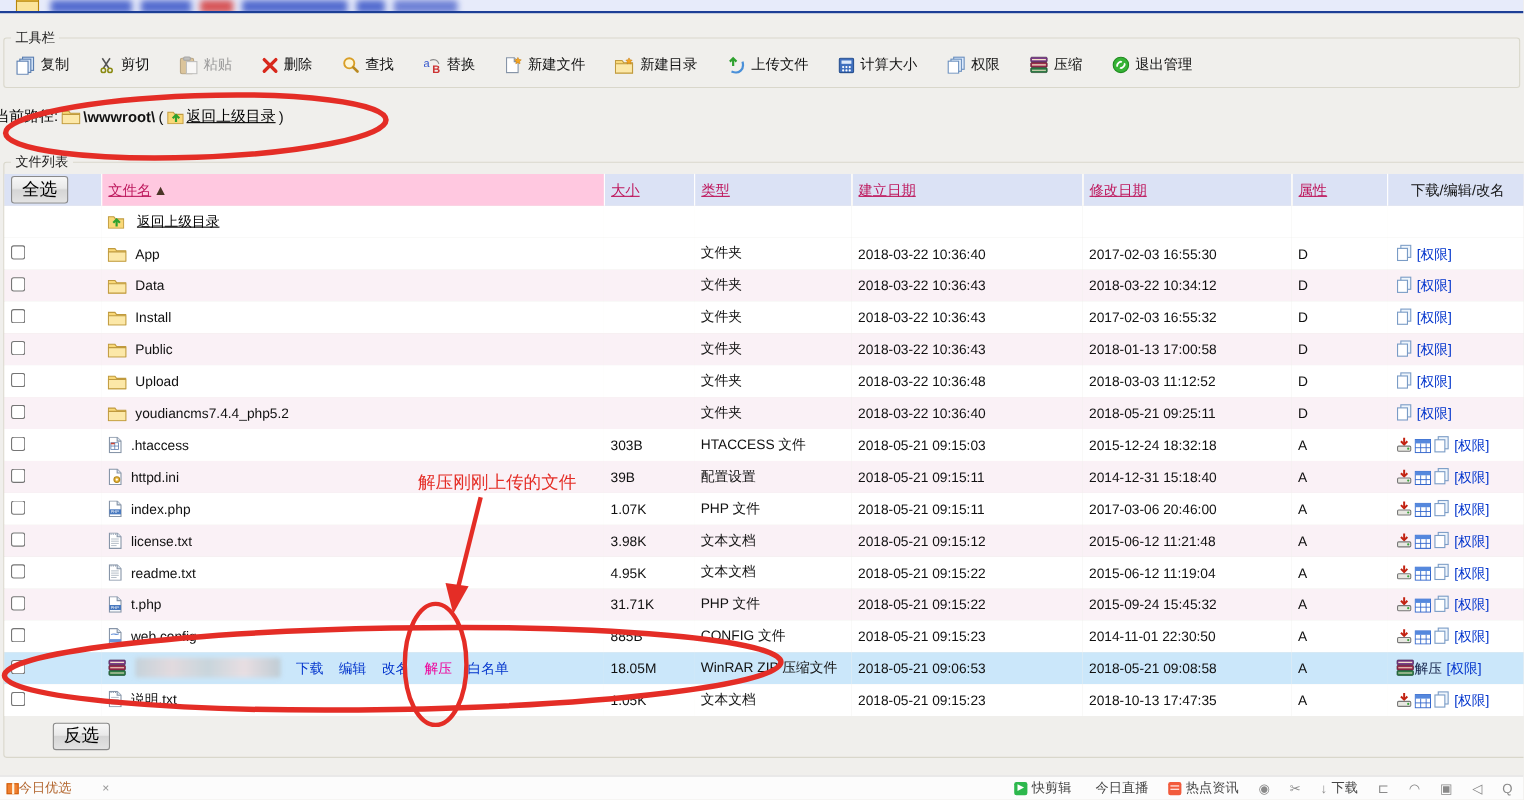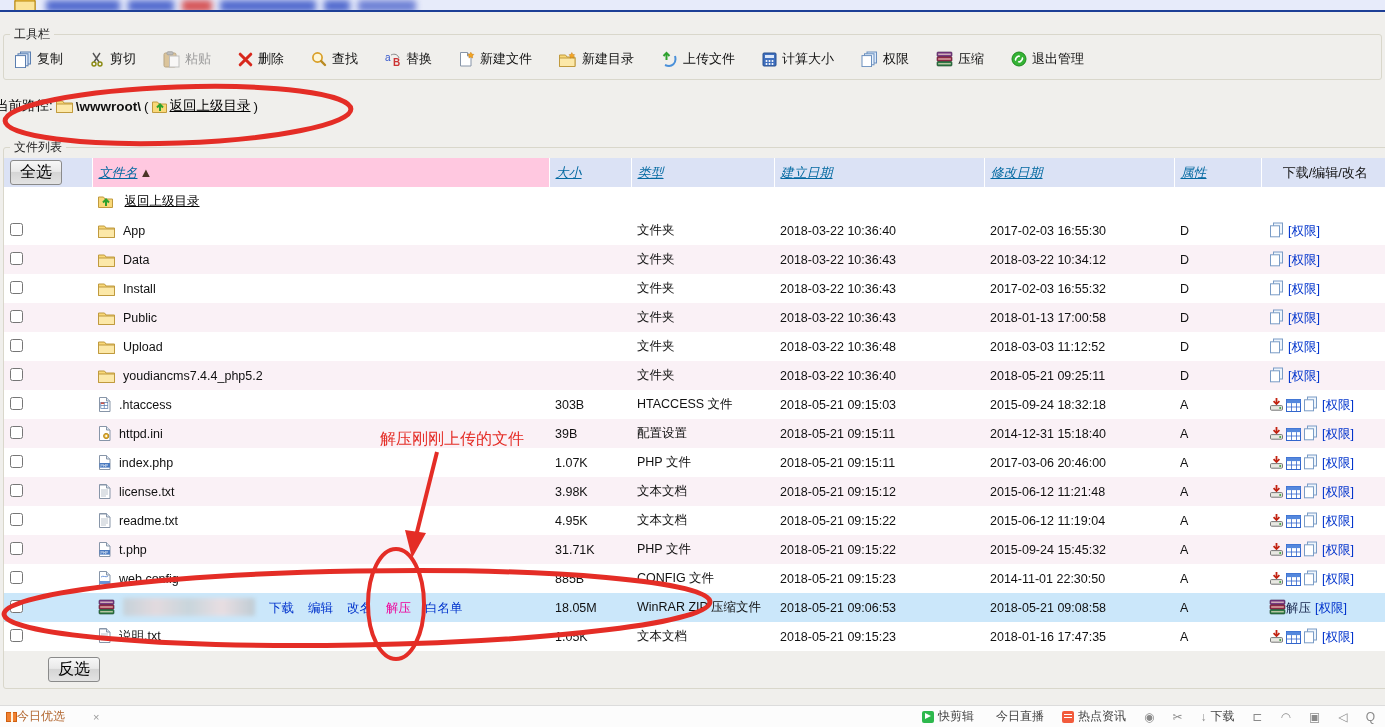--- a/index.html
+++ b/index.html
@@ -30,21 +30,21 @@
   .pathline .ppath { font-weight:bold; }
   .pathline a { color:#000; text-decoration:underline; cursor:pointer; }
 
   
   .filelist-fs { margin-top:23px; padding:2px 0 6px 0; }
   table.flist { width:100%; border-collapse:collapse; table-layout:fixed; }
   .flist th, .flist td { height:29px; padding:2px 6px; vertical-align:middle; font-weight:normal; text-align:left; overflow:hidden; white-space:nowrap; }
   .flist thead th { background:#dbe2f5; border-right:1px solid #fff; height:27px; font-size:13px; }
   .flist thead th.h-name { background:#ffc8e0; }
   .flist thead th.h-ops { text-align:center; border-right:none; }
-  .flist thead a { color:#0369a1; text-decoration:underline; cursor:pointer;font-style:italic; }
+  .flist thead a { color:#be185d; text-decoration:underline; cursor:pointer; }
   .sortarrow { color:#4a3526; font-size:13px; margin-left:2px; }
   .col-check { width:88px; } .col-name { width:457px; } .col-size { width:82px; }
   .col-type { width:143px; } .col-created { width:210px; } .col-modified { width:190px; }
   .col-attr { width:87px; } .col-ops { width:128px; }
   .flist tbody tr { background:#fff; }
   .flist tbody tr.alt { background:#faf1f6; }
   .flist tbody tr.sel { background:#cbe7fa; }
   .c-check { padding-left:64px; }
   .h-check { padding-left:45px; }
   .c-name { padding-left:18px; }
@@ -441,21 +441,21 @@
                   <path d="M1.5.5h7L12 4v10.5H1.5z" fill="#fff" stroke="#8795a8"></path>
                   <path d="M8.5.5V4H12" fill="#dde6ef" stroke="#8795a8"></path>
                   <rect x="2.8" y="5.5" width="7" height="6" fill="none" stroke="#5577aa" stroke-width=".7"></rect>
                   <path d="M2.8 8.5h7M6.3 5.5v6" stroke="#5577aa" stroke-width=".7"></path>
                   <rect x="2.8" y="5.5" width="3.5" height="1.4" fill="#cc4433"></rect>
                 </svg>
               </span><span>.htaccess</span></td>
             <td class="c-size">303B</td>
             <td class="c-type">HTACCESS 文件</td>
             <td class="c-created">2018-05-21 09:15:03</td>
-            <td class="c-modified">2015-09-24 18:32:18</td>
+            <td class="c-modified">2015-12-24 18:32:18</td>
             <td class="c-attr">A</td>
             <td class="c-ops"><span class="icn">
                 <svg width="15" height="15" viewBox="0 0 15 15">
                   <path d="M7.5 1v5.4" stroke="#c22211" stroke-width="1.8"></path>
                   <path d="M4.6 4.2 7.5 7.1l2.9-2.9" fill="none" stroke="#c22211" stroke-width="1.8"></path>
                   <rect x="1.5" y="8.6" width="12" height="4.6" rx="1" fill="#e8e8e2" stroke="#777"></rect>
                   <circle cx="11.2" cy="10.9" r="1" fill="#3aa33a"></circle>
                 </svg>
               </span><span class="icn">
                 <svg width="15" height="13" viewBox="0 0 15 13">
@@ -710,21 +710,21 @@
                 <svg width="13" height="15" viewBox="0 0 13 15">
                   <path d="M1.5.5h7L12 4v10.5H1.5z" fill="#fff" stroke="#8795a8"></path>
                   <path d="M8.5.5V4H12" fill="#dde6ef" stroke="#8795a8"></path>
                   <path d="M3 6h7M3 8h7M3 10h7M3 12h5" stroke="#aab4bf" stroke-width=".8"></path>
                   <path d="M2.5 1.5h6" stroke="#8795a8" stroke-width="1.2" stroke-dasharray="1 1"></path>
                 </svg>
               </span><span>说明.txt</span></td>
             <td class="c-size">1.05K</td>
             <td class="c-type">文本文档</td>
             <td class="c-created">2018-05-21 09:15:23</td>
-            <td class="c-modified">2018-01-16 17:47:35</td>
+            <td class="c-modified">2018-10-13 17:47:35</td>
             <td class="c-attr">A</td>
             <td class="c-ops"><span class="icn">
                 <svg width="15" height="15" viewBox="0 0 15 15">
                   <path d="M7.5 1v5.4" stroke="#c22211" stroke-width="1.8"></path>
                   <path d="M4.6 4.2 7.5 7.1l2.9-2.9" fill="none" stroke="#c22211" stroke-width="1.8"></path>
                   <rect x="1.5" y="8.6" width="12" height="4.6" rx="1" fill="#e8e8e2" stroke="#777"></rect>
                   <circle cx="11.2" cy="10.9" r="1" fill="#3aa33a"></circle>
                 </svg>
               </span><span class="icn">
                 <svg width="15" height="13" viewBox="0 0 15 13">

